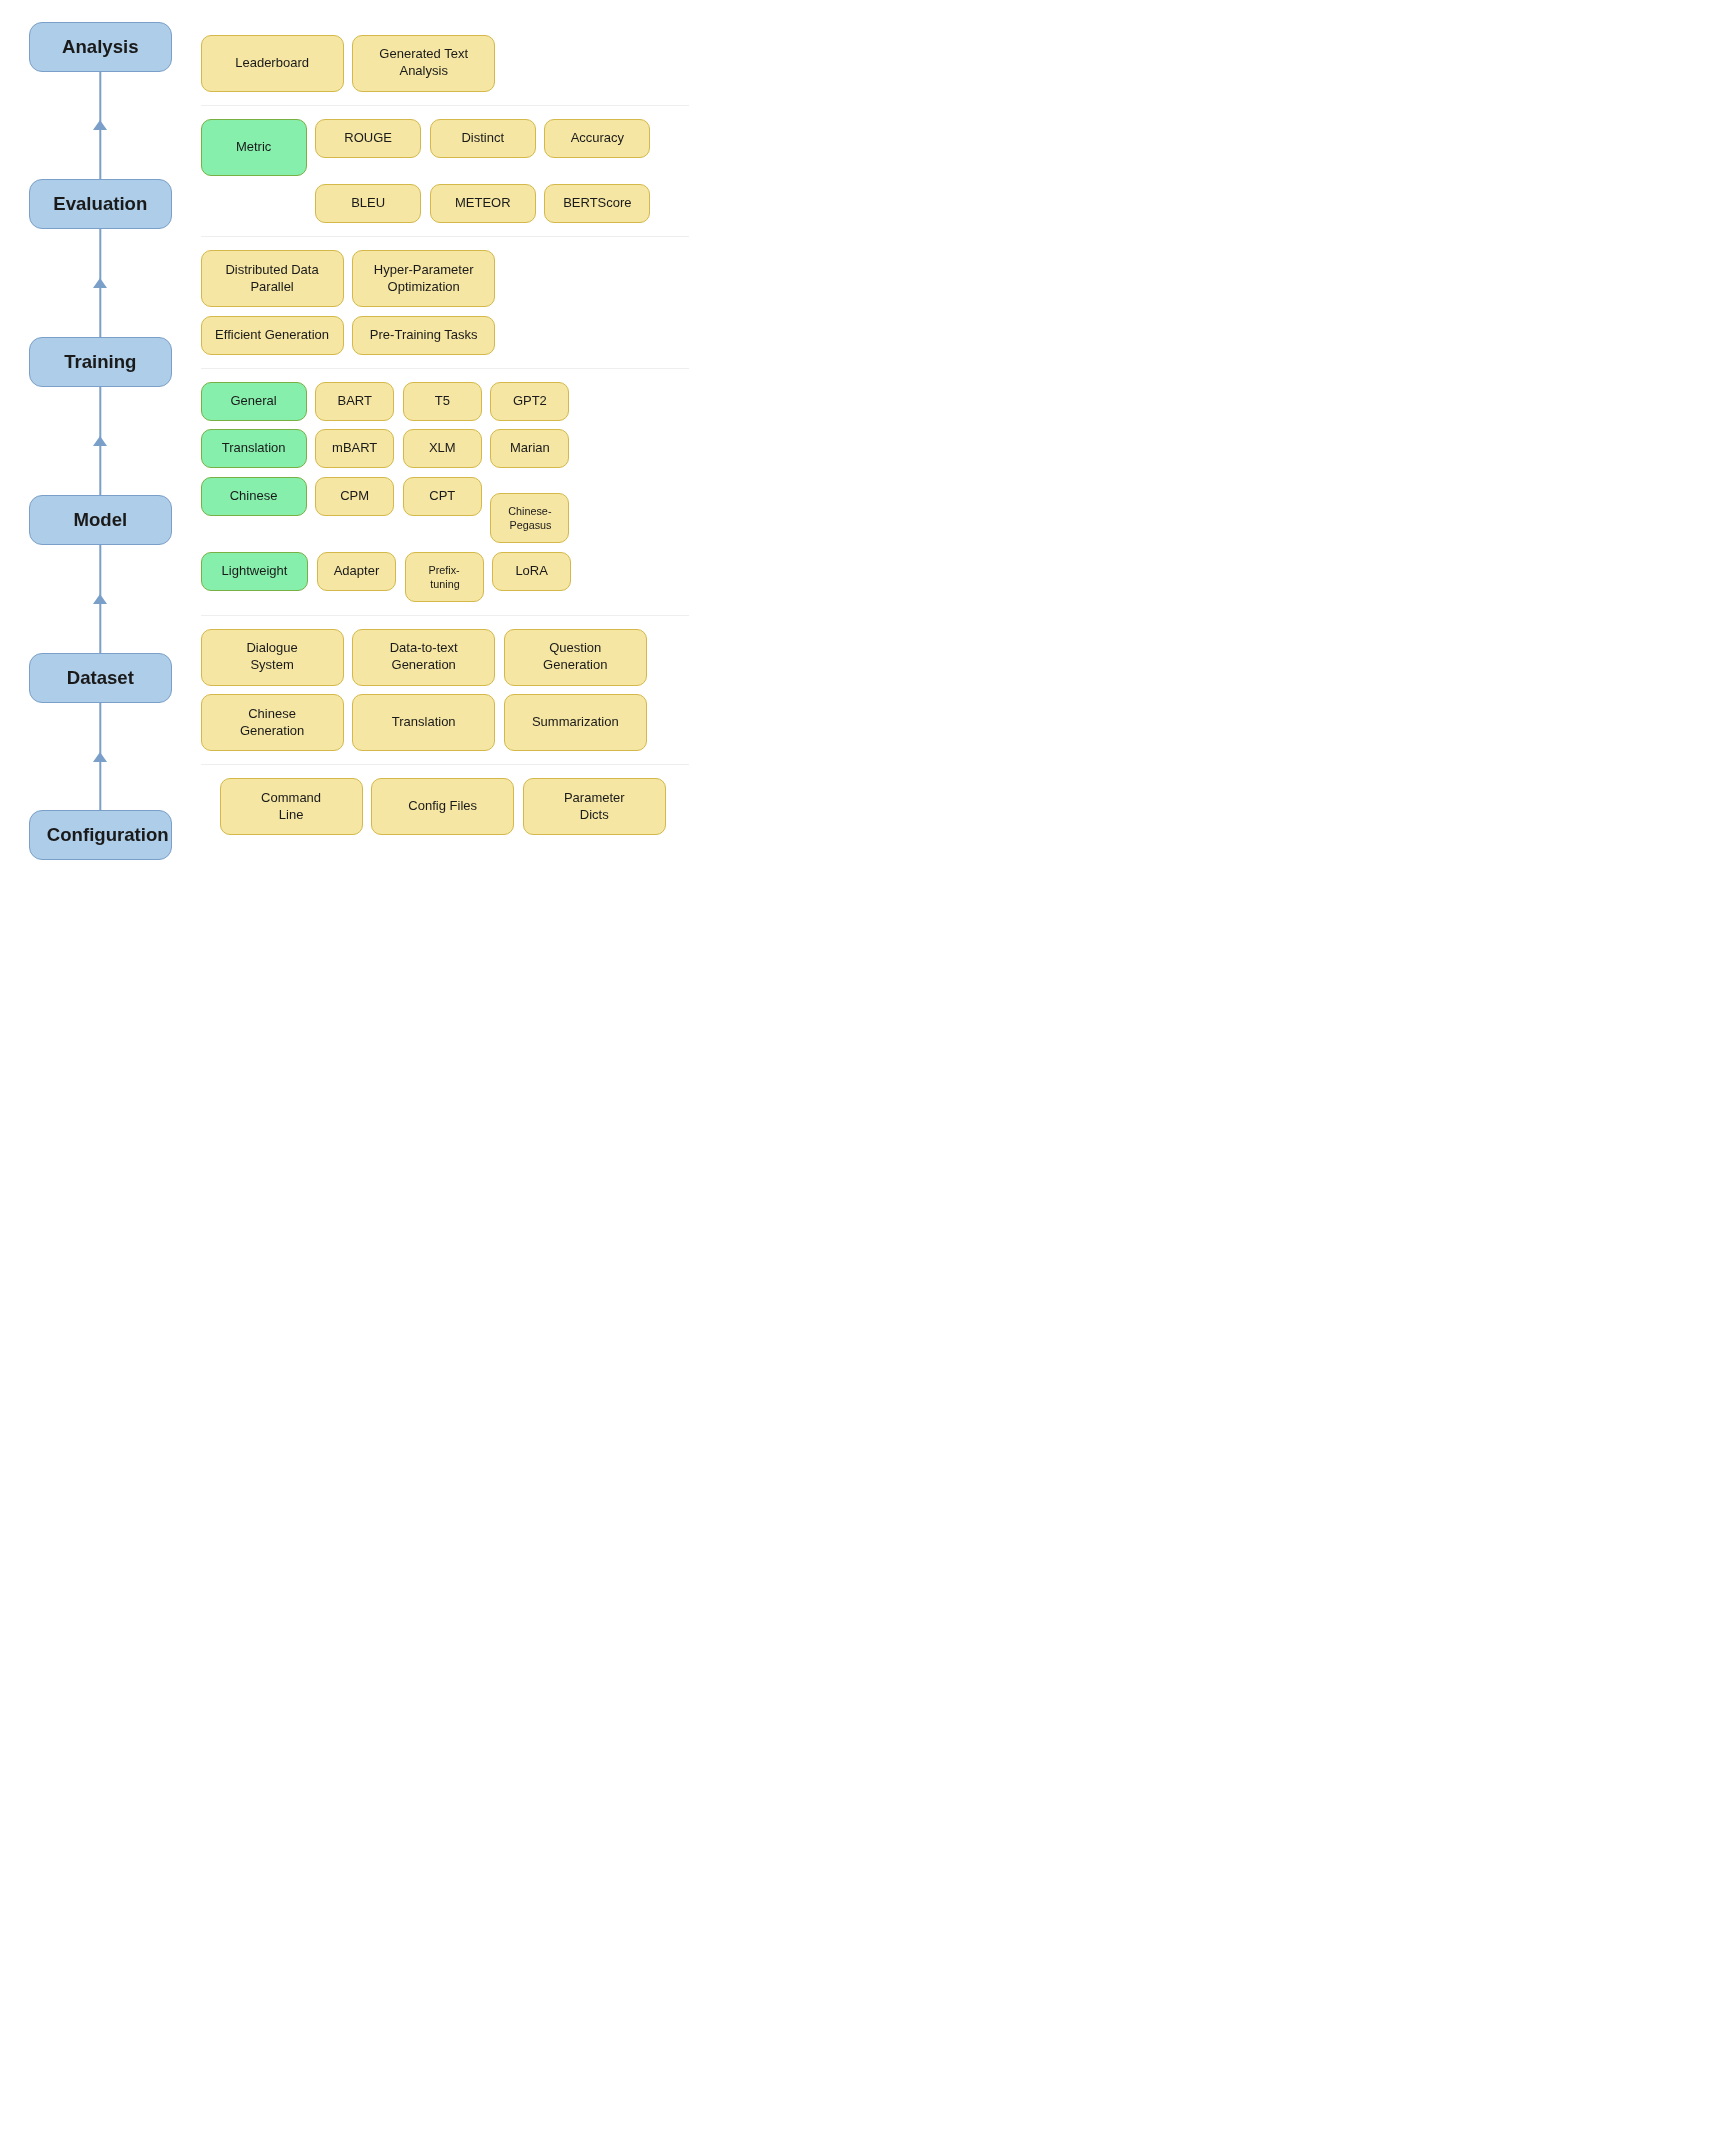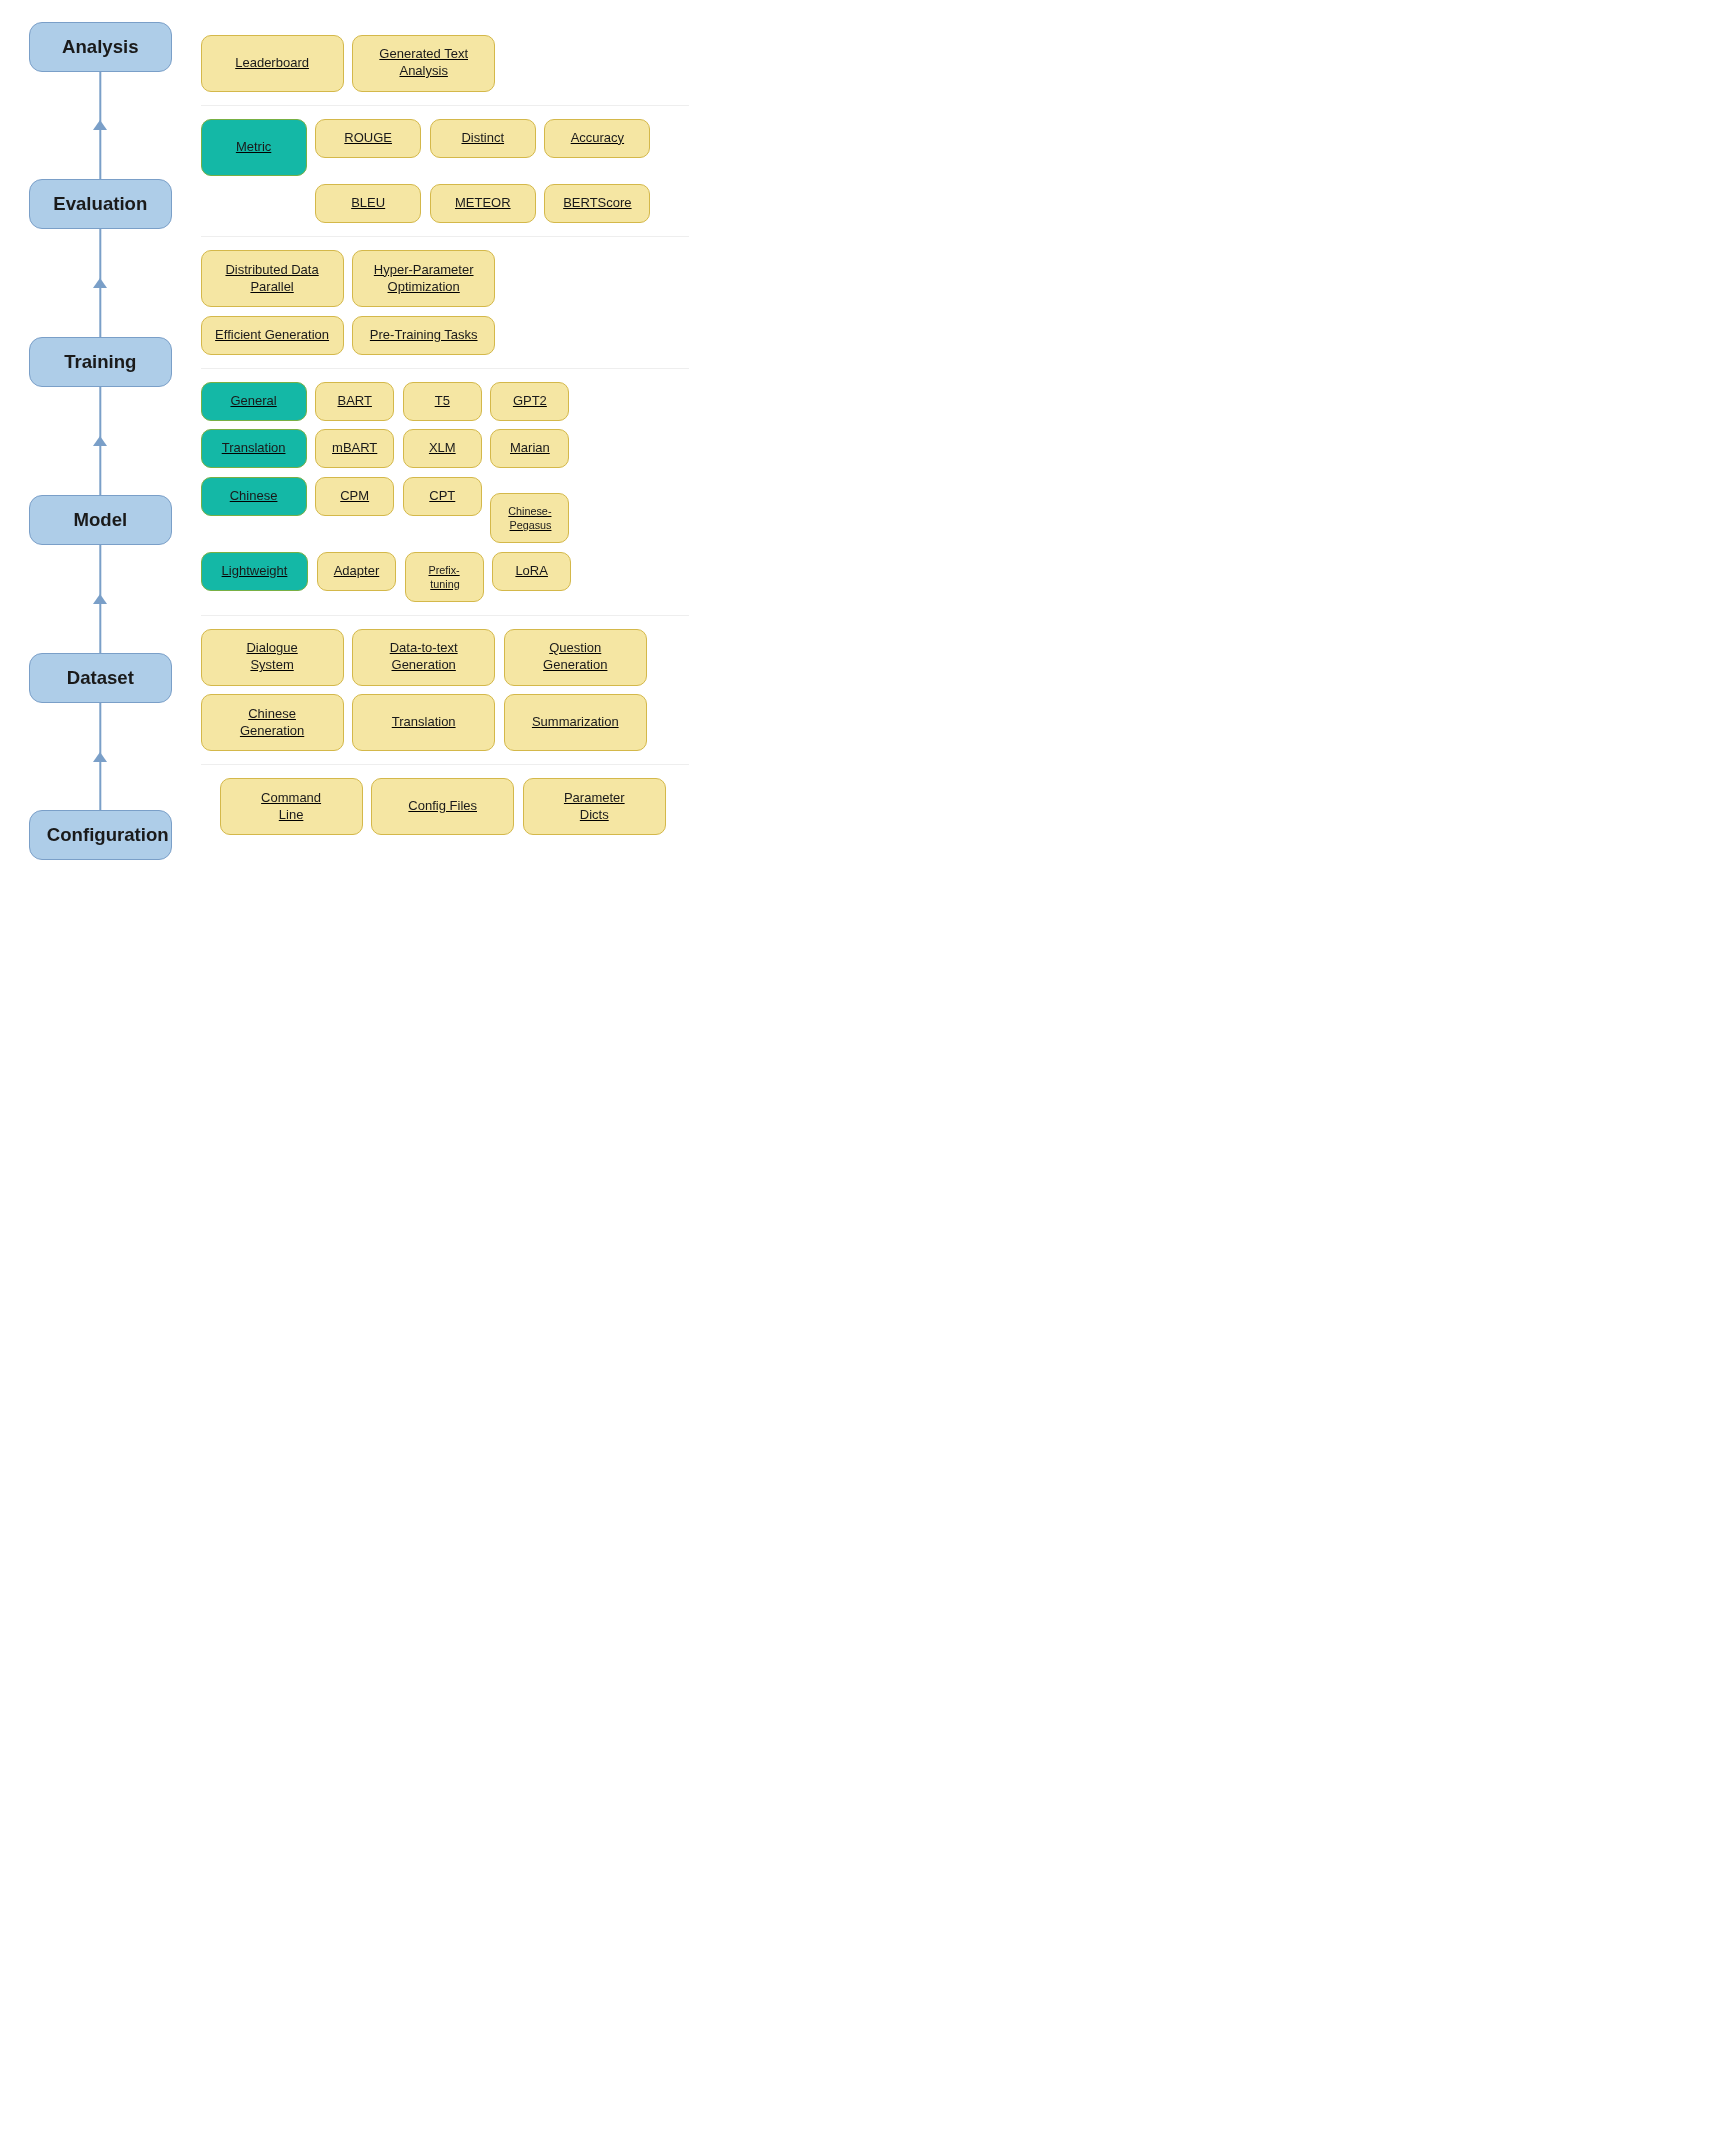--- a/index.html
+++ b/index.html
@@ -77,21 +77,20 @@
       gap: 0;
       padding-left: 14.3px;
     }
 
     .section {
       display: flex;
       flex-direction: column;
       gap: 8.6px;
       padding: 13px 0;
       border-bottom: 0.7px solid #eee;
-      text-decoration: underline;
     }
     .section:last-child { border-bottom: none; margin-left: 19px; }
 
     .row {
       display: flex;
       flex-direction: row;
       gap: 8.6px;
       flex-wrap: wrap;
       align-items: flex-start;
     }
@@ -106,21 +105,21 @@
       text-align: center;
       color: #1a1a1a;
       display: flex;
       align-items: center;
       justify-content: center;
       line-height: 1.3;
     }
 
     
     .box-green {
-      background: #14b8a6;
+      background: #86efac;
       border: 1.4px solid #78b044;
       border-radius: 10px;
       padding: 10px 20px;
       font-size: 13px;
       text-align: center;
       color: #1a1a1a;
       display: flex;
       align-items: center;
       justify-content: center;
       line-height: 1.3;

